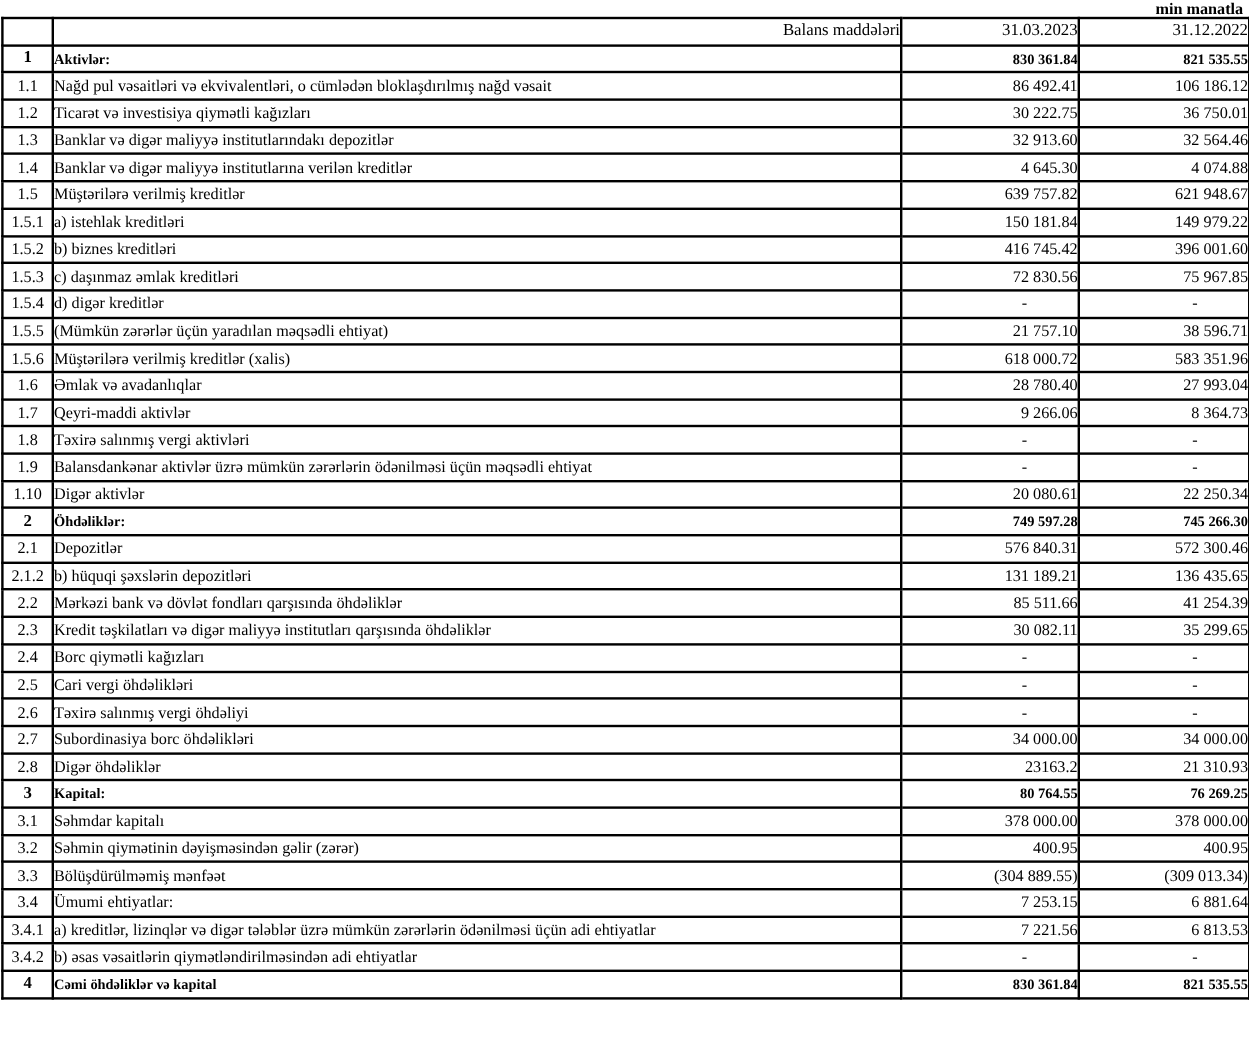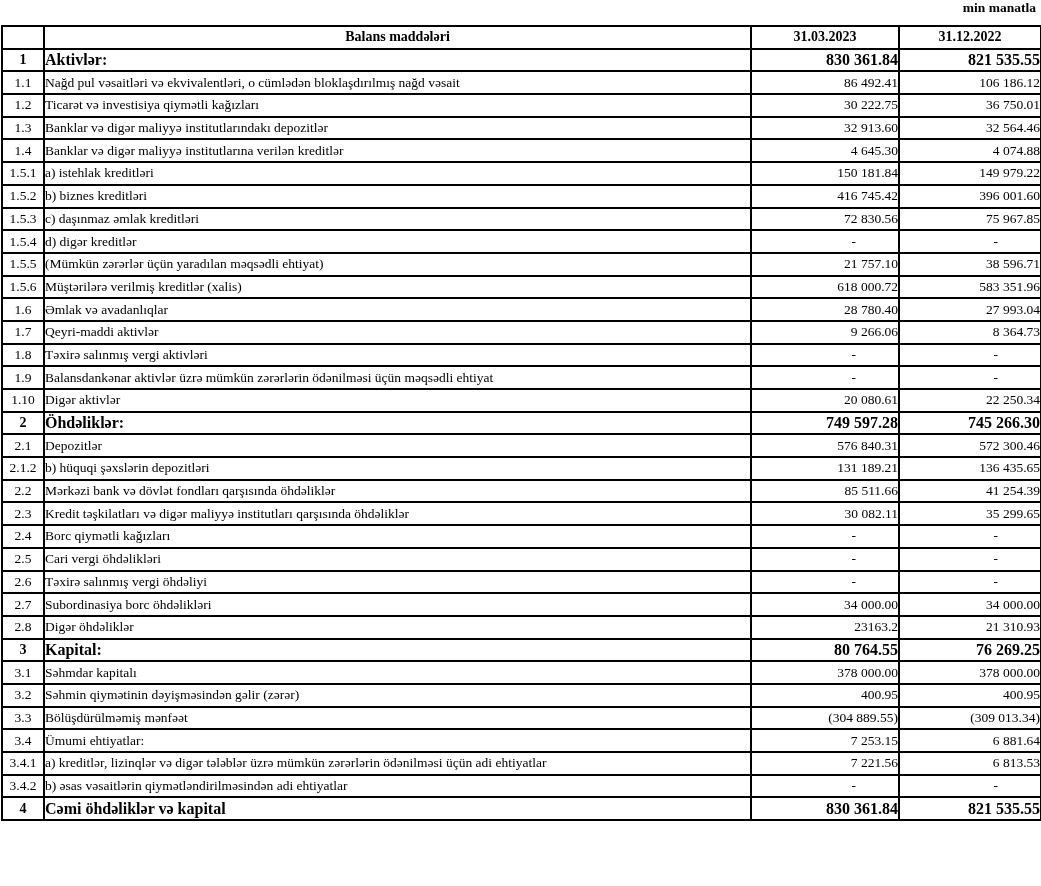--- a/index.html
+++ b/index.html
@@ -14,61 +14,61 @@
     width: 1041px;
     height: 886px;
     box-sizing: border-box;
     overflow: hidden;
   }
   .note {
     text-align: right;
     font-weight: bold;
     font-size: 13.5px;
     line-height: 15px;
-    height: 25px;
+    height: 14px;
     padding-right: 5px;
   }
   table.bs {
     border-collapse: collapse;
     width: 1039px;
     margin-left: 1px;
     table-layout: fixed;
   }
   table.bs th, table.bs td {
     border: 2px solid #000000;
     font-size: 13.5px;
     height: 20.7px;
     padding: 0;
     vertical-align: middle;
     white-space: nowrap;
     overflow: hidden;
   }
   table.bs th {
-    font-weight: bold;
-    text-align: center;
+    font-weight: normal;
+    text-align: right;
     font-size: 14px;
   }
   td.num {
     text-align: center;
     font-size: 13px;
   }
   td.item {
     text-align: left;
     padding-left: 4px;
   }
   td.val {
     text-align: right;
     padding-right: 6px;
   }
   td.val.dash {
     padding-right: 42px;
   }
   tr.section td {
     font-weight: bold;
-    font-size: 16px;
+    font-size: 12px;
   }
   tr.section td.num {
     font-size: 14px;
   }
 </style>
 </head>
 <body>
 
 <div class="page">
   <div class="note">min manatla</div>
@@ -112,20 +112,26 @@
           <td class="val">32 913.60</td>
           <td class="val">32 564.46</td>
         </tr>
         <tr>
           <td class="num">1.4</td>
           <td class="item">Banklar və digər maliyyə institutlarına verilən kreditlər</td>
           <td class="val">4 645.30</td>
           <td class="val">4 074.88</td>
         </tr>
         <tr>
+          <td class="num">1.5</td>
+          <td class="item">Müştərilərə verilmiş kreditlər</td>
+          <td class="val">639 757.82</td>
+          <td class="val">621 948.67</td>
+        </tr>
+        <tr>
           <td class="num">1.5.1</td>
           <td class="item">a) istehlak kreditləri</td>
           <td class="val">150 181.84</td>
           <td class="val">149 979.22</td>
         </tr>
         <tr>
           <td class="num">1.5.2</td>
           <td class="item">b) biznes kreditləri</td>
           <td class="val">416 745.42</td>
           <td class="val">396 001.60</td>

